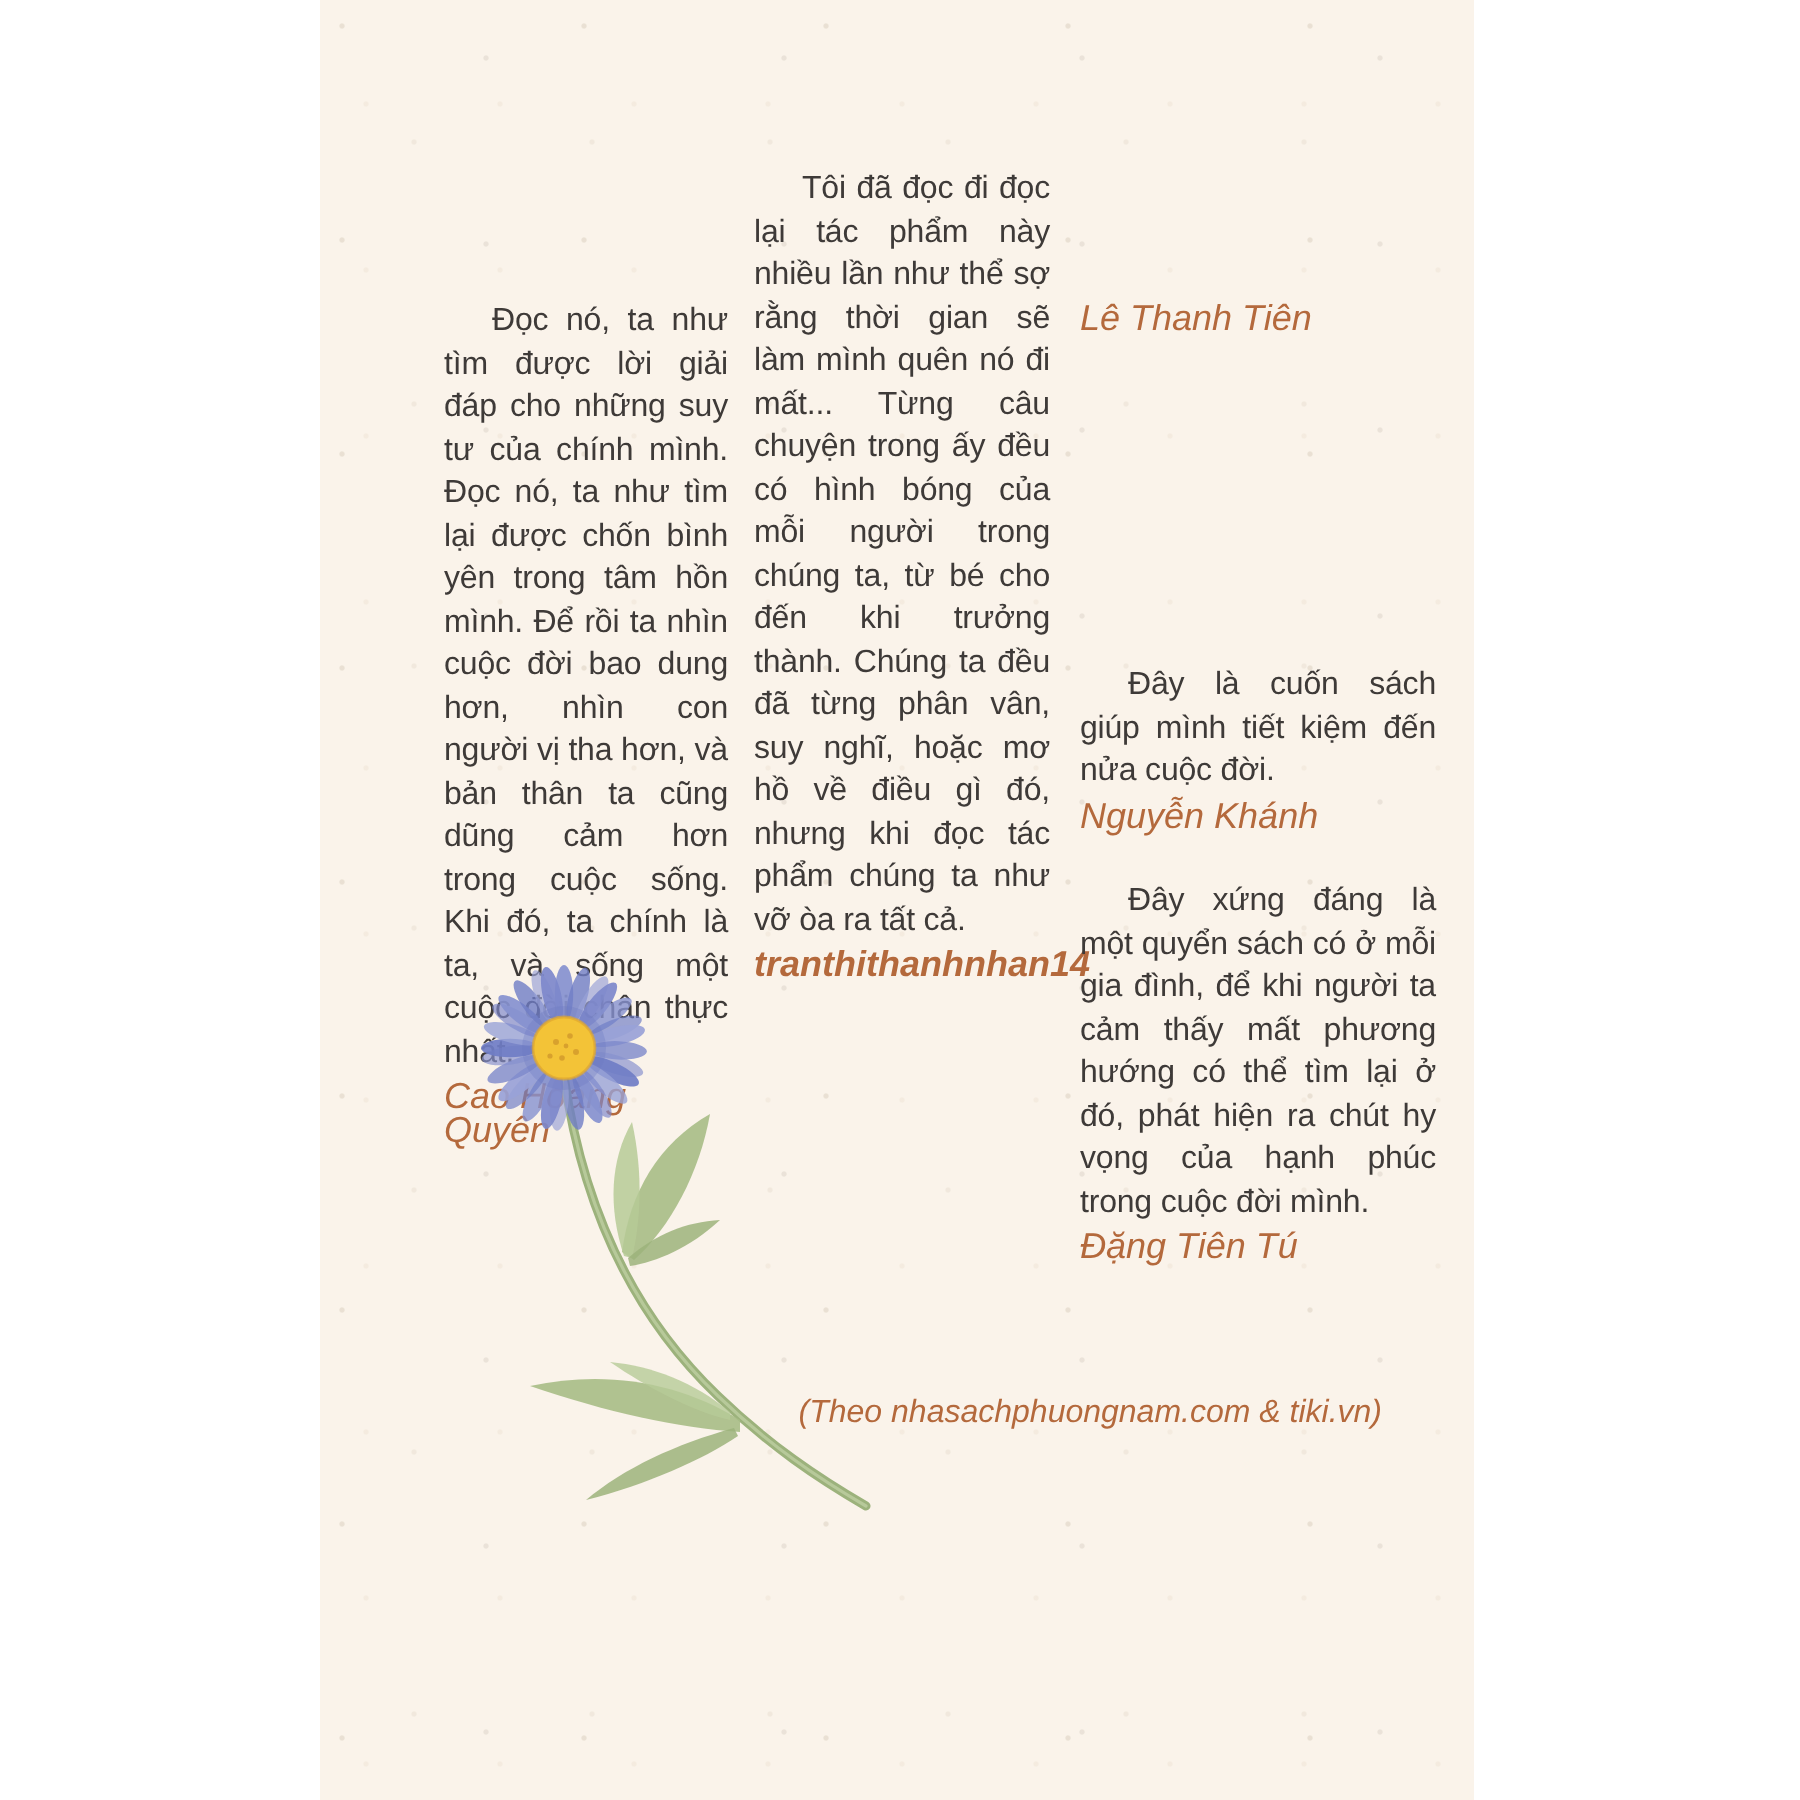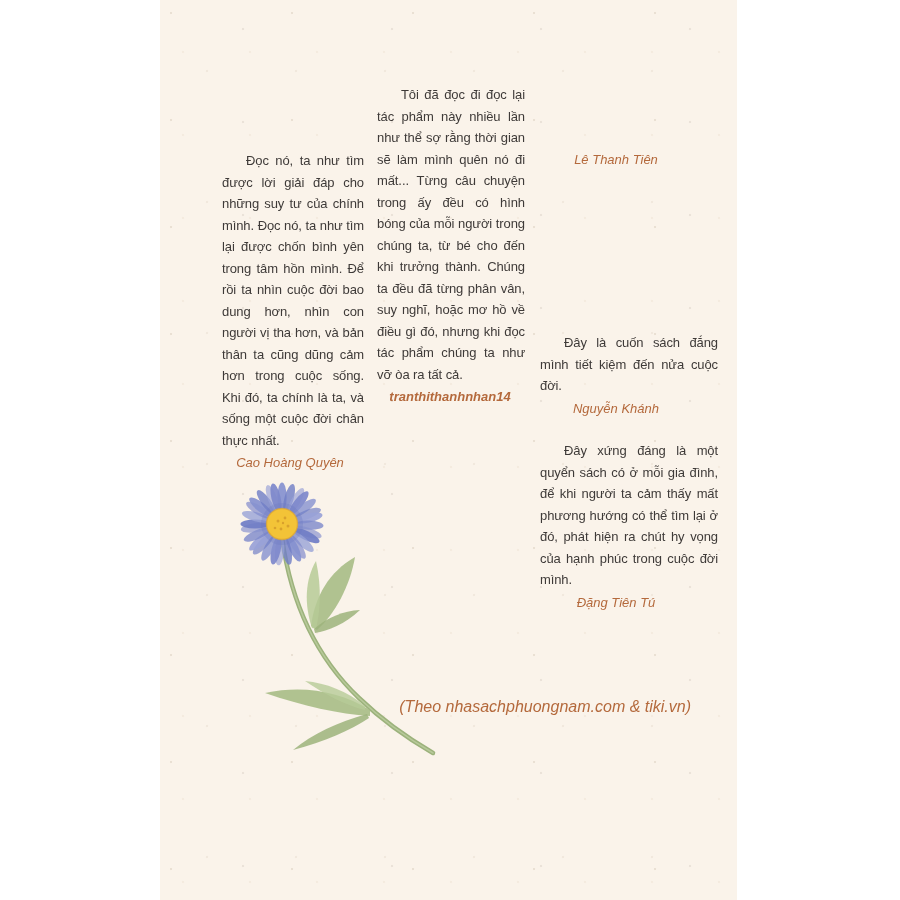--- a/index.html
+++ b/index.html
@@ -14,26 +14,26 @@
     background-image:
       radial-gradient(circle at 11px 13px, rgba(158,138,108,.18) 1px, transparent 1.6px),
       radial-gradient(circle at 47px 71px, rgba(158,138,108,.10) 1px, transparent 1.6px),
       radial-gradient(circle at 83px 29px, rgba(118,108,88,.12) 1px, transparent 1.6px),
       radial-gradient(circle at 23px 52px, rgba(190,165,130,.10) 1px, transparent 1.6px);
     background-size:121px 107px, 89px 131px, 149px 93px, 67px 83px;
   }
   .review{position:absolute;}
   .review p{
     margin:0;
-    font-size:13px;line-height:21.5px;letter-spacing:-0.1px;
+    font-size:16px;line-height:21.5px;letter-spacing:-0.1px;
     color:#3e3a38;text-align:justify;text-indent:24px;
   }
   .author{
-    margin:3px 0 0 0;text-align:center;font-style:italic;
-    font-size:13px;line-height:17px;color:#b4693c;
+    margin:3px 0 0 0;text-align:left;font-style:italic;
+    font-size:18px;line-height:17px;color:#b4693c;
   }
   .lead-italic{font-style:italic;}
   .rv-left1{left:62px;top:150px;width:142px;}
   .rv-mid1{left:217px;top:84px;width:148px;}
   .rv-mid2{left:217px;top:476px;width:148px;}
   .rv-right1{left:380px;top:148px;width:178px;}
   .rv-right2{left:380px;top:332px;width:178px;}
   .rv-right3{left:380px;top:440px;width:178px;}
   .rv-right1 .author,.rv-right2 .author,.rv-right3 .author{padding-right:26px;}
   .rv-left1 .author{padding-right:6px;}
@@ -59,21 +59,21 @@
       <p>Tôi đã đọc đi đọc lại tác phẩm này nhiều lần như thể sợ rằng thời gian sẽ làm mình quên nó đi mất... Từng câu chuyện trong ấy đều có hình bóng của mỗi người trong chúng ta, từ bé cho đến khi trưởng thành. Chúng ta đều đã từng phân vân, suy nghĩ, hoặc mơ hồ về điều gì đó, nhưng khi đọc tác phẩm chúng ta như vỡ òa ra tất cả.</p>
       <div class="author">tranthithanhnhan14</div>
     </div>
 
 
     <div class="review rv-right1">
       <div class="author">Lê Thanh Tiên</div>
     </div>
 
     <div class="review rv-right2">
-      <p>Đây là cuốn sách đắng mình tiết kiệm đến nửa cuộc đời.</p>
+      <p>Đây là cuốn sách giúp mình tiết kiệm đến nửa cuộc đời.</p>
       <div class="author">Nguyễn Khánh</div>
     </div>
 
     <div class="review rv-right3">
       <p>Đây xứng đáng là một quyển sách có ở mỗi gia đình, để khi người ta cảm thấy mất phương hướng có thể tìm lại ở đó, phát hiện ra chút hy vọng của hạnh phúc trong cuộc đời mình.</p>
       <div class="author">Đặng Tiên Tú</div>
     </div>
 
     <div class="source-note">(Theo nhasachphuongnam.com &amp; tiki.vn)</div>
 

